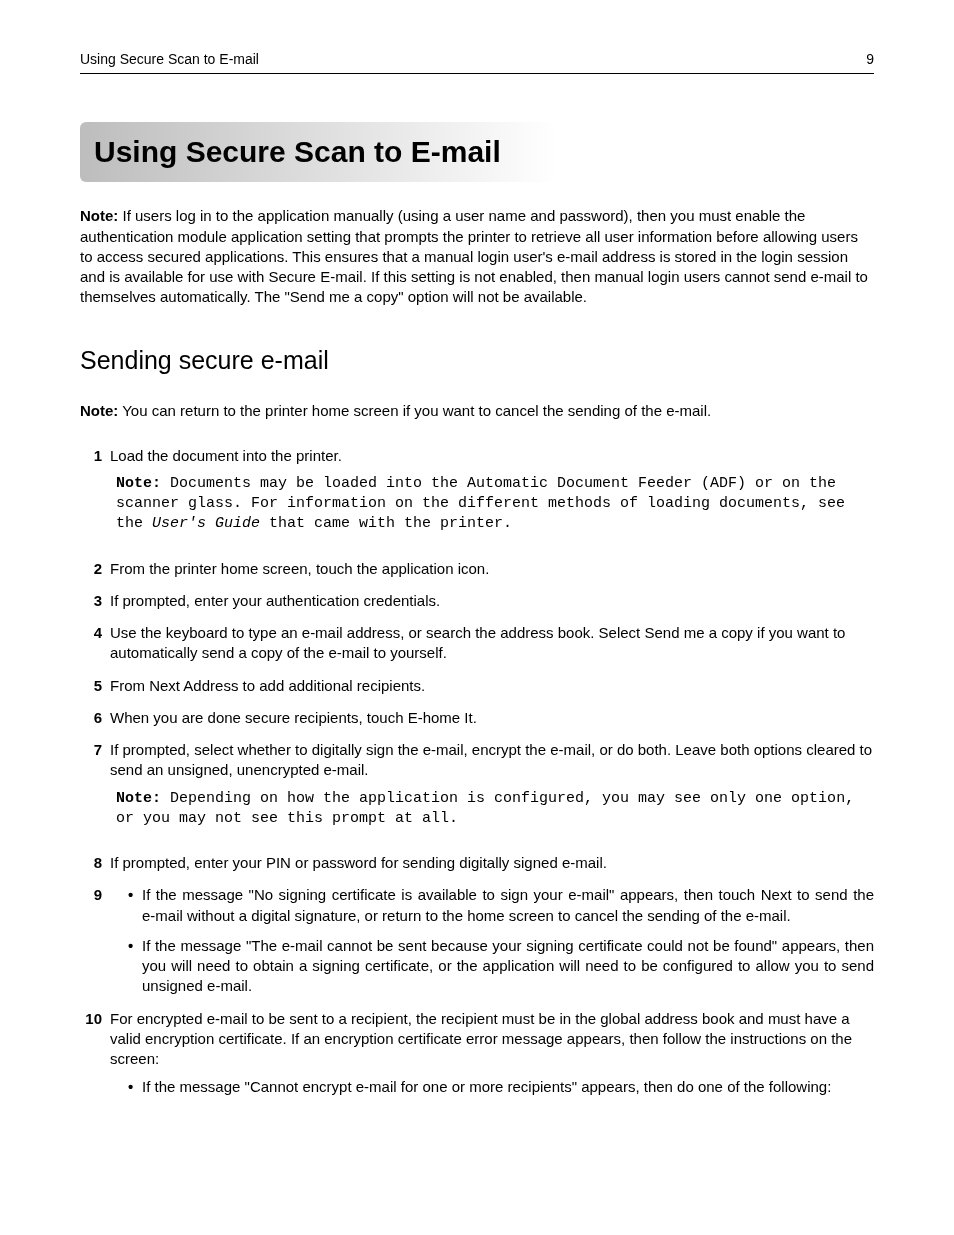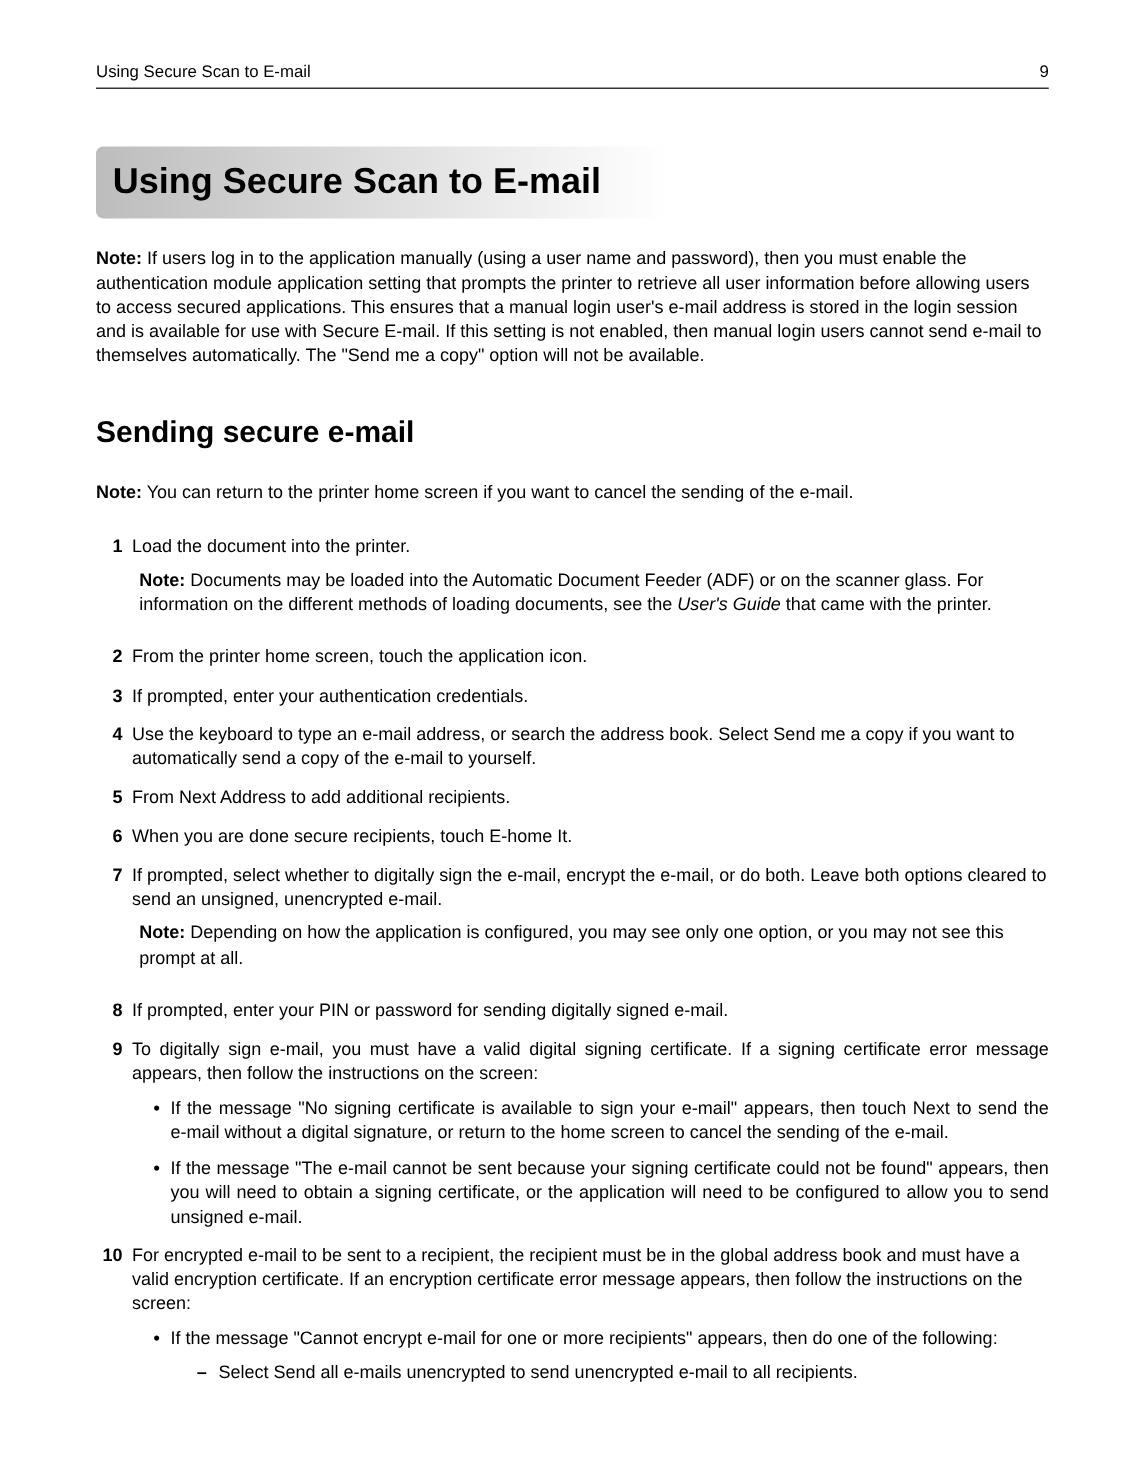--- a/index.html
+++ b/index.html
@@ -20,21 +20,21 @@
   }
   h1.title {
     font-weight: 700;
     font-size: 30px;
     margin: 0 0 20px 0;
     padding: 10px 14px 10px 14px;
     background: linear-gradient(to right, #bdbdbd 0%, #ffffff 60%);
     border-radius: 6px 0 0 6px;
   }
   h2.section {
-    font-weight: 700;
+    font-weight: 400;
     font-size: 25px;
     margin: 36px 0 10px 0;
   }
   p { margin: 24px 0; }
   .note-label { font-weight: 700; }
   ol.steps {
     list-style: none;
     padding-left: 0;
     margin: 10px 0 0 0;
     counter-reset: step;
@@ -50,20 +50,21 @@
     position: absolute;
     left: 0;
     top: 0;
     width: 22px;
     text-align: right;
     font-weight: 700;
   }
   .sub-note {
     margin-top: 8px;
     padding-left: 6px;
+    font-family: Liberation Mono, monospace;
   }
   ul.bullets {
     list-style: none;
     padding-left: 18px;
     margin: 8px 0 0 0;
   }
   ul.bullets > li {
     position: relative;
     padding-left: 14px;
     margin-bottom: 10px;
@@ -151,38 +152,34 @@
     <p class="sub-note">
       <span class="note-label">Note:</span><span> Depending on how the application is configured, you may see only one option, or you may not see this prompt at all.</span>
     </p>
   </li>
 
   <li>
     <span>If prompted, enter your PIN or password for sending digitally signed e‑mail.</span>
   </li>
 
   <li class="justify">
-    <span>To digitally sign e‑mail, you must have a valid digital signing certificate. If a signing certificate error message appears, then follow the instructions on the screen:</span>
     <ul class="bullets">
       <li>
         <span>If the message "No signing certificate is available to sign your e‑mail" appears, then touch </span><b>Next</b><span> to send the e‑mail without a digital signature, or return to the home screen to cancel the sending of the e‑mail.</span>
       </li>
       <li>
         <span>If the message "The e‑mail cannot be sent because your signing certificate could not be found" appears, then you will need to obtain a signing certificate, or the application will need to be configured to allow you to send unsigned e‑mail.</span>
       </li>
     </ul>
   </li>
 
   <li>
     <span>For encrypted e‑mail to be sent to a recipient, the recipient must be in the global address book and must have a valid encryption certificate. If an encryption certificate error message appears, then follow the instructions on the screen:</span>
     <ul class="bullets">
       <li>
         <span>If the message "Cannot encrypt e‑mail for one or more recipients" appears, then do one of the following:</span>
         <ul class="dashes">
-          <li>
-            <span>Select </span><b>Send all e‑mails unencrypted</b><span> to send unencrypted e‑mail to all recipients.</span>
-          </li>
         </ul>
       </li>
     </ul>
   </li>
 
 </ol>
 
 </body></html>

